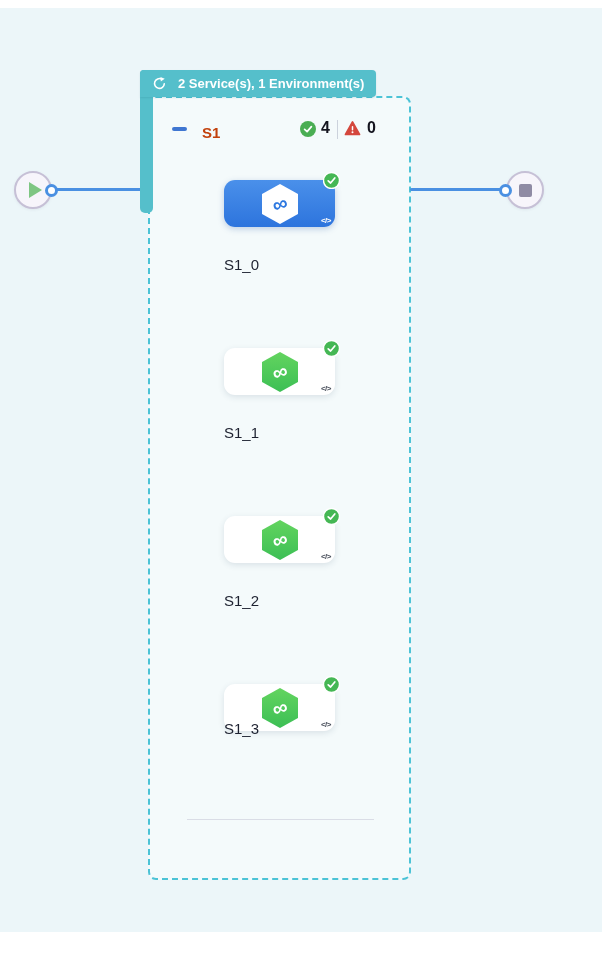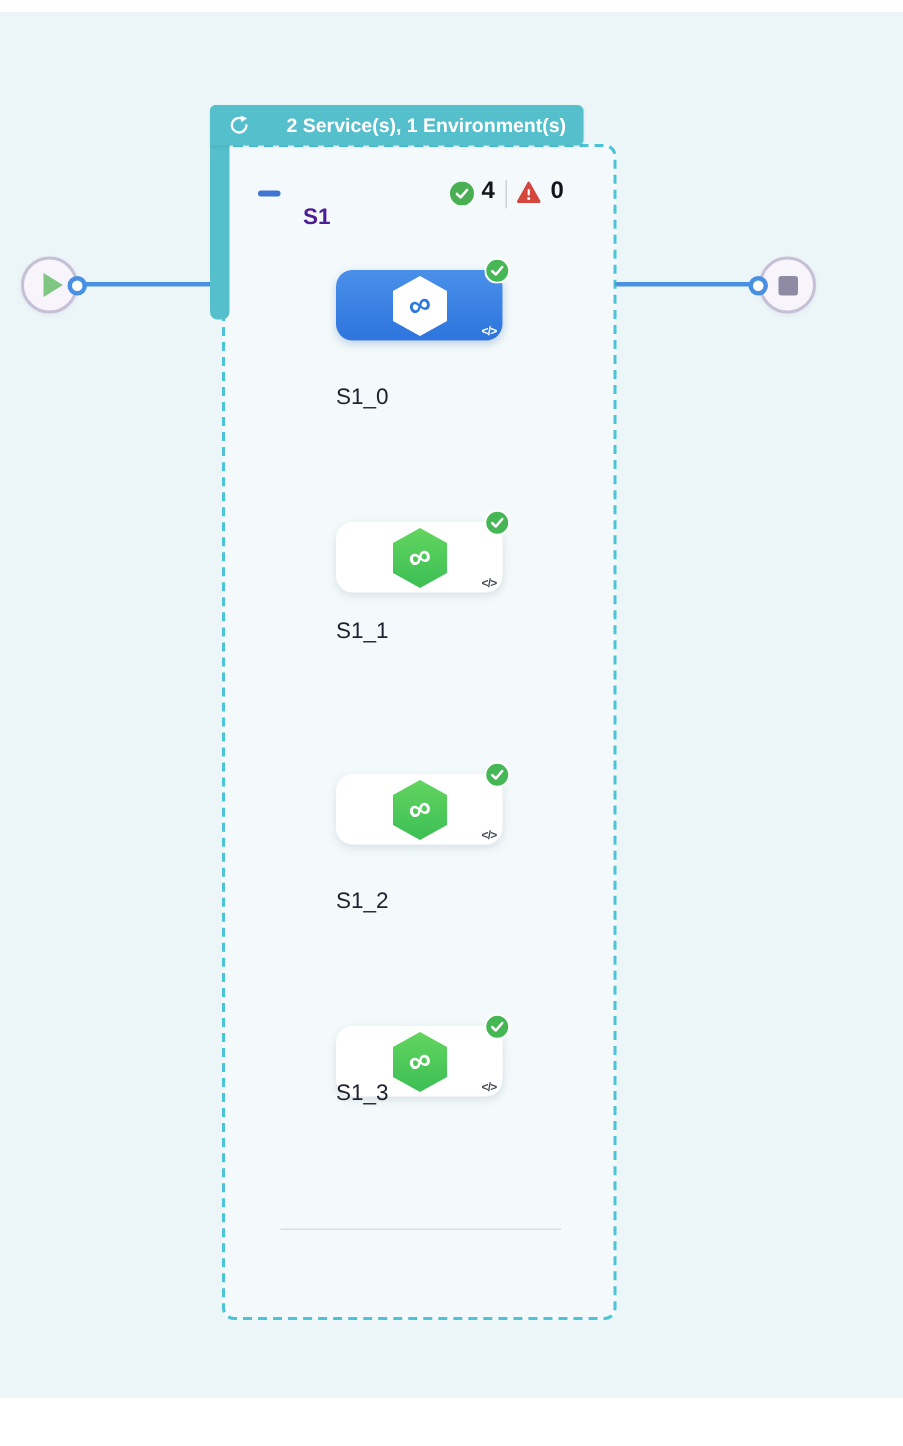--- a/index.html
+++ b/index.html
@@ -22,31 +22,31 @@
   .terminal.start{left:14px;top:171px;}
   .terminal.end{left:506px;top:171px;}
   .play-tri{width:0;height:0;border-left:13px solid #7fc683;border-top:8px solid transparent;
     border-bottom:8px solid transparent;margin-left:4px;}
   .stop-sq{width:13px;height:13px;background:#8f8ba4;border-radius:2px;}
 
   
   .strip{position:absolute;left:140px;top:70px;width:13px;height:143px;background:#55bfcb;
     border-radius:4px 0 5px 5px;z-index:6;}
   .tag{position:absolute;left:140px;top:70px;height:27px;background:#55bfcb;border-radius:4px 4px 4px 0;
-    display:flex;align-items:center;gap:24px;padding:0 12px;z-index:7;color:#fff;
+    display:flex;align-items:center;gap:11px;padding:0 12px;z-index:7;color:#fff;
     font-size:13px;font-weight:700;white-space:nowrap;box-shadow:0 1px 2px rgba(0,80,100,.12);}
   .tag svg{flex:0 0 auto;}
 
   
   .stage-box{position:absolute;left:148px;top:96px;width:263px;height:784px;box-sizing:border-box;
     border:2px dashed #4cc3d6;border-radius:8px;background:rgba(255,255,255,.42);z-index:1;}
 
   
   .minus{position:absolute;left:172px;top:127px;width:15px;height:4px;background:#3f76d1;border-radius:2px;z-index:5;cursor:pointer;}
-  .stage-name{position:absolute;left:202px;top:136px;font-size:15px;font-weight:600;color:#4c1d95;z-index:5;}
+  .stage-name{position:absolute;left:202px;top:124px;font-size:15px;font-weight:600;color:#c2410c;z-index:5;}
   .cnt-ico{position:absolute;z-index:5;display:flex;}
   .succ-ico{left:300px;top:121px;}
   .warn-ico{left:344px;top:120px;}
   .cnt{position:absolute;top:119px;font-size:16px;font-weight:600;color:#14141e;z-index:5;}
   .succ-cnt{left:321px;}
   .err-cnt{left:367px;}
   .vdiv{position:absolute;left:337px;top:120px;width:1px;height:19px;background:#ccd2dc;z-index:5;}
 
   
   .node{position:absolute;left:224px;width:111px;height:47px;border-radius:11px;z-index:4;cursor:pointer;}
@@ -148,21 +148,21 @@
       <span class="inf">∞</span>
     </div>
     <span class="code-glyph">&lt;/&gt;</span>
     <div class="badge">
       <svg width="17" height="17" viewBox="0 0 17 17">
         <circle cx="8.5" cy="8.5" r="8" fill="#45b754" stroke="#ffffff" stroke-width="1.4"></circle>
         <path d="M5.2 8.8 L7.6 11 L11.8 6" fill="none" stroke="#ffffff" stroke-width="1.7" stroke-linecap="round" stroke-linejoin="round"></path>
       </svg>
     </div>
   </div>
-  <div class="node-label" style="top:412px">S1_1</div>
+  <div class="node-label" style="top:424px">S1_1</div>
 
   <div class="node plain" style="top:516px">
     <div class="hexwrap">
       <svg width="36" height="40" viewBox="0 0 36 40">
         <defs>
             <linearGradient id="g2" x1="0" y1="0" x2="0" y2="1">
           <stop offset="0" stop-color="#63d45f"></stop>
               <stop offset="1" stop-color="#3cbf55"></stop>
         </linearGradient>
           </defs>

